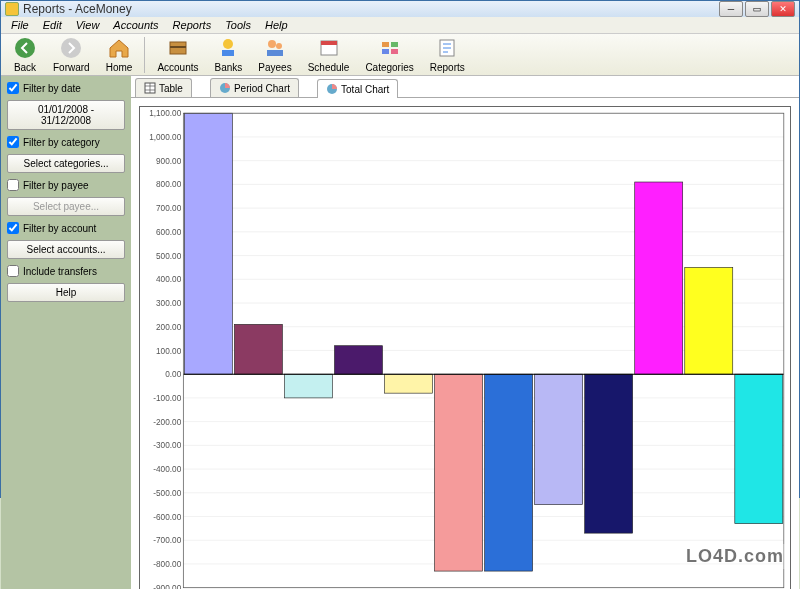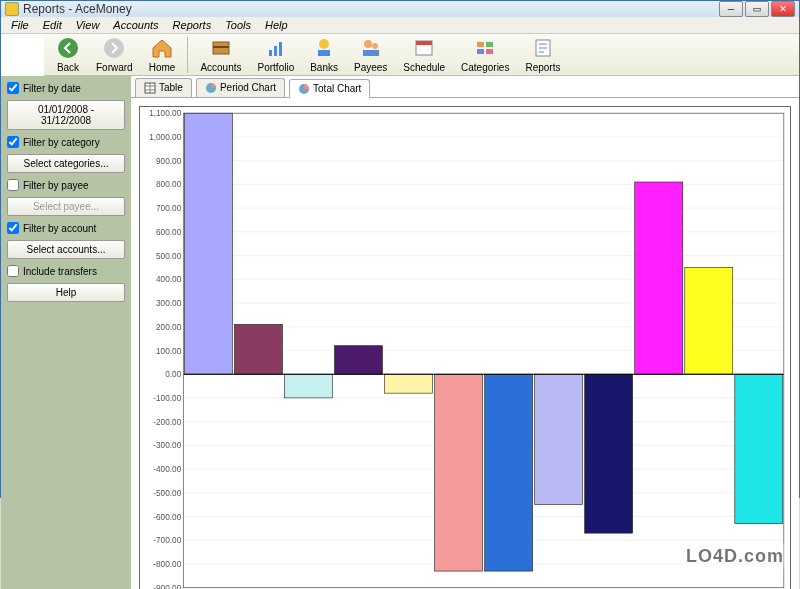--- a/index.html
+++ b/index.html
@@ -6,35 +6,35 @@
   body { font-family: Tahoma, Arial, sans-serif; font-size: 11px; background: #d4e0c8; width: 800px; height: 589px; overflow: hidden; position: relative; }
   .window { border: 1px solid #3a6ea5; background: #fff; width: 800px; height: 498px; display: flex; flex-direction: column; }
   .titlebar { height: 22px; background: linear-gradient(to bottom, #e8f0fa, #cfe0f2); display: flex; align-items: center; padding: 0 4px; }
   .titlebar-icon { width: 14px; height: 14px; background: #f5c438; border: 1px solid #8a6; border-radius: 2px; margin-right: 4px; }
   .titlebar-text { flex: 1; font-size: 12px; color: #333; }
   .winbtns { display: flex; gap: 2px; }
   .winbtn { width: 24px; height: 16px; background: linear-gradient(to bottom,#f5f5f5,#d8d8d8); border: 1px solid #888; border-radius: 2px; display:flex; align-items:center; justify-content:center; font-size:9px; }
   .winbtn.close { background: linear-gradient(to bottom,#f77,#d33); color:#fff; }
   .menubar { height: 20px; background: #f0f0e8; display:flex; align-items:center; padding: 0 4px; gap: 2px; font-size: 11px; border-bottom:1px solid #ccc;font-style:italic; }
   .menuitem { padding: 2px 6px; cursor:pointer; }
-  .toolbar { height: 48px; background: linear-gradient(to bottom,#fafaf5,#ececdc); border-bottom:1px solid #bbb; display:flex; align-items:center; padding: 0 4px; margin-left: 43px; }
+  .toolbar { height: 48px; background: linear-gradient(to bottom,#fafaf5,#ececdc); border-bottom:1px solid #bbb; display:flex; align-items:center; padding: 0 4px; }
   .tbtn { display:flex; flex-direction:column; align-items:center; padding: 2px 8px; cursor:pointer; font-size:10px; }
   .tbtn .ticon { width:24px; height:24px; margin-bottom:2px; display:flex; align-items:center; justify-content:center; }
   .tsep { width:1px; height:36px; background:#bbb; margin:0 4px; }
   .content { flex:1; display:flex; background:#b4c4a4; }
   .sidebar { width:130px; background:#b4c4a4; padding:6px; display:flex; flex-direction:column; gap:6px; }
   .datebox { background: linear-gradient(to bottom,#e8f0d8,#d0ddc0); border:1px solid #9aac88; border-radius:2px; padding:4px; font-size:10px; text-align:center; }
   .datebox .label { text-align:left; font-size:9px; margin-bottom:2px; }
   .check { display:flex; align-items:center; gap:4px; font-size:10px; }
   .check input { width:12px; height:12px; }
   .sbtn { width:100%; background:linear-gradient(to bottom,#fdfdfb,#eaeae0); border:1px solid #999; border-radius:2px; padding:3px 4px; font-size:10px; cursor:pointer; text-align:center; }
   .sbtn.disabled { color:#999; }
   .main { flex:1; background:#fff; display:flex; flex-direction:column; }
   .tabs { height:22px; display:flex; align-items:flex-end; padding:2px 4px 0 4px; gap:0; background:#fff; border-bottom:1px solid #aaa; }
-  .tab { display:flex; gap:3px; padding:3px 8px; border:1px solid #aaa; border-bottom:none; background:#f0f0e8; font-size:10px; border-radius:3px 3px 0 0; margin-right:4px; cursor:pointer; }
+  .tab { display:flex; align-items:center; gap:3px; padding:3px 8px; border:1px solid #aaa; border-bottom:none; background:#f0f0e8; font-size:10px; border-radius:3px 3px 0 0; margin-right:18px; cursor:pointer; }
   .tab.active { background:#fff; position:relative; top:1px; }
   .tabicon { width:12px; height:12px; }
   .chartpane { flex:1; padding:8px; display:flex; }
   .chartframe { flex:1; border:1px solid #666; background:#fff; position:relative; }
   .chart-svg { width:100%; height:100%; }
   .watermark { position:absolute; right:10px; bottom:20px; font-size:18px; font-weight:bold; color:rgba(0,0,0,0.55); letter-spacing:1px; font-family: Arial, sans-serif; background: rgba(255,255,255,0.3); padding: 2px 6px; border-radius:3px;}
   .axis-label { font-size:8px; fill:#555; }
 </style>
 </head>
 <body>
@@ -89,30 +89,20 @@
     </div>
     <div class="tsep"></div>
     <div class="tbtn">
       <div class="ticon">
           <svg viewBox="0 0 24 24" width="24" height="24">
             <rect x="4" y="6" width="16" height="12" fill="#c89040" stroke="#8a5a20"></rect>
             <rect x="4" y="10" width="16" height="2" fill="#6a4a20"></rect>
           </svg>
         </div>
       <span>Accounts</span>
-    </div>
-    <div class="tbtn">
-      <div class="ticon">
-          <svg viewBox="0 0 24 24" width="24" height="24">
-            <rect x="5" y="14" width="3" height="6" fill="#4a8ae8"></rect>
-            <rect x="10" y="10" width="3" height="10" fill="#4a8ae8"></rect>
-            <rect x="15" y="6" width="3" height="14" fill="#4a8ae8"></rect>
-          </svg>
-        </div>
-      <span>Portfolio</span>
     </div>
     <div class="tbtn">
       <div class="ticon">
           <svg viewBox="0 0 24 24" width="24" height="24">
             <circle cx="12" cy="8" r="5" fill="#f5c438"></circle>
             <rect x="6" y="14" width="12" height="6" fill="#4a8ae8"></rect>
           </svg>
         </div>
       <span>Banks</span>
     </div>

